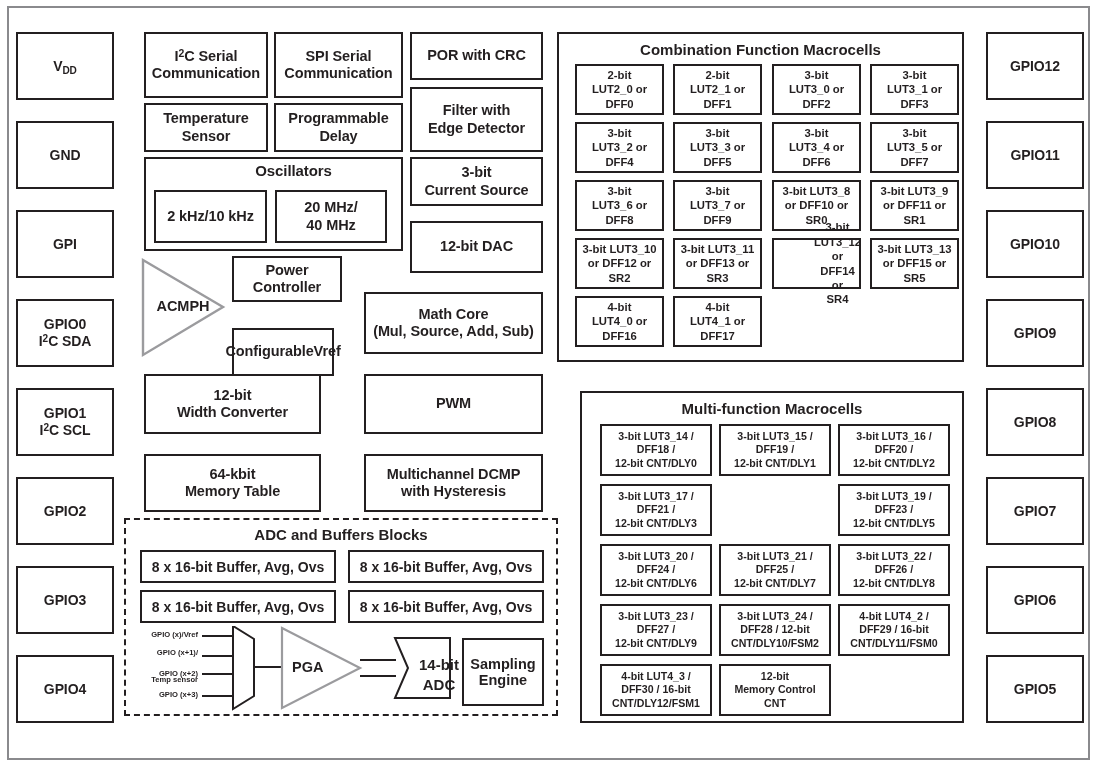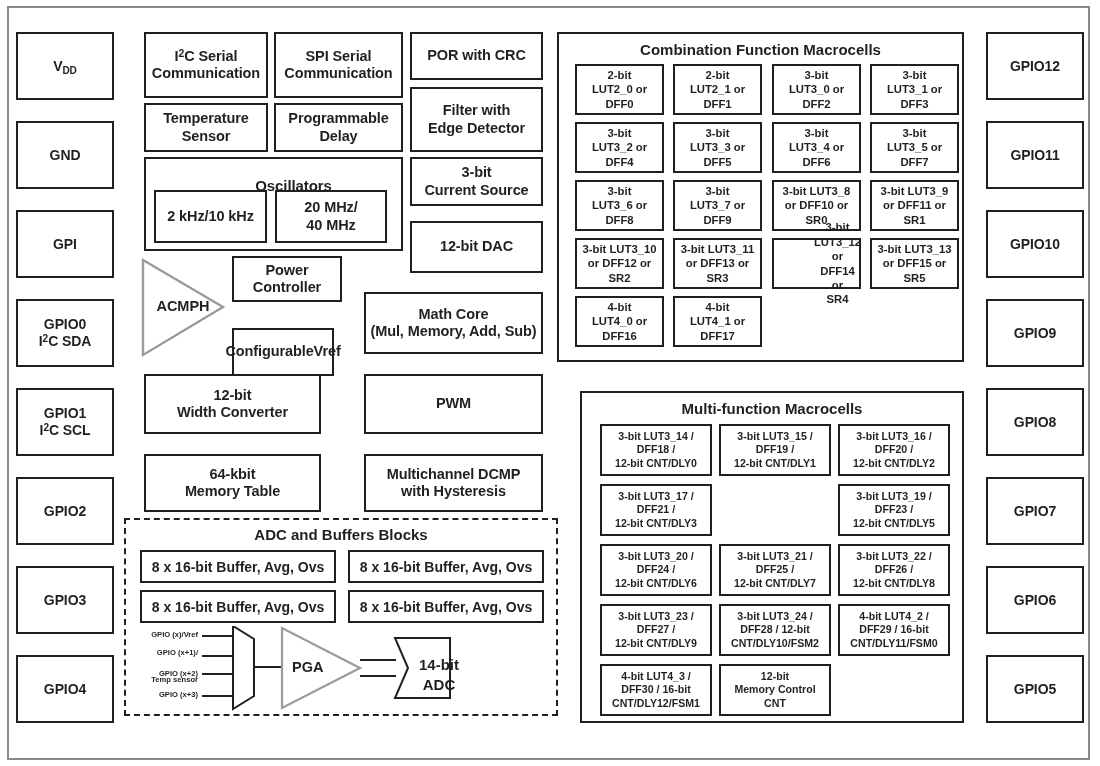--- a/index.html
+++ b/index.html
@@ -208,21 +208,21 @@
     <span>Programmable</span>
     <span>Delay</span>
   </div>
 
   <div class="blk mid" style="left:410px;top:87px;width:133px;height:65px;flex-direction:column;">
     <span>Filter with</span>
     <span>Edge Detector</span>
   </div>
 
   <div class="blk" style="left:144px;top:157px;width:259px;height:94px;display:block;">
-    <div class="grp-title" style="top:18px;font-size:15px;padding-left:40px;">Oscillators</div>
+    <div class="grp-title" style="top:3px;font-size:15px;padding-left:40px;">Oscillators</div>
     <div class="blk mid" style="left:8px;top:31px;width:113px;height:53px;">
       <span>2 kHz/10 kHz</span>
     </div>
     <div class="blk mid" style="left:129px;top:31px;width:112px;height:53px;flex-direction:column;">
       <span>20 MHz/</span>
       <span>40 MHz</span>
     </div>
   </div>
 
   <div class="blk mid" style="left:410px;top:157px;width:133px;height:49px;flex-direction:column;">
@@ -244,21 +244,21 @@
     <span>Controller</span>
   </div>
 
   <div class="blk mid" style="left:232px;top:328px;width:102px;height:48px;flex-direction:row;">
     <span>Configurable</span>
     <span>Vref</span>
   </div>
 
   <div class="blk mid" style="left:364px;top:292px;width:179px;height:62px;flex-direction:column;">
     <span>Math Core</span>
-    <span>(Mul, Memory, Add, Sub)</span>
+    <span>(Mul, Source, Add, Sub)</span>
   </div>
 
   <div class="blk mid" style="left:144px;top:374px;width:177px;height:60px;flex-direction:column;">
     <span>12-bit</span>
     <span>Width Converter</span>
   </div>
 
   <div class="blk mid" style="left:364px;top:374px;width:179px;height:60px;">
     <span>PWM</span>
   </div>
@@ -425,15 +425,19 @@
     <div class="muxlabel" style="left:8px;top:149px;width:64px;">GPIO (x+2)</div>
     <div class="muxlabel" style="left:8px;top:170px;width:64px;">GPIO (x+3)</div>
 
     <div class="pga-label" style="left:166px;top:139px;">PGA</div>
 
     <div class="adc-label" style="left:284px;top:135px;width:58px;">
       <div>14-bit</div>
       <div>ADC</div>
     </div>
 
+    <div class="buf" style="left:336px;top:118px;width:82px;height:68px;flex-direction:column;font-size:14.5px;">
+      <span>Sampling</span>
+      <span>Engine</span>
+    </div>
   </div>
 
 </div>
 
 </body></html>

